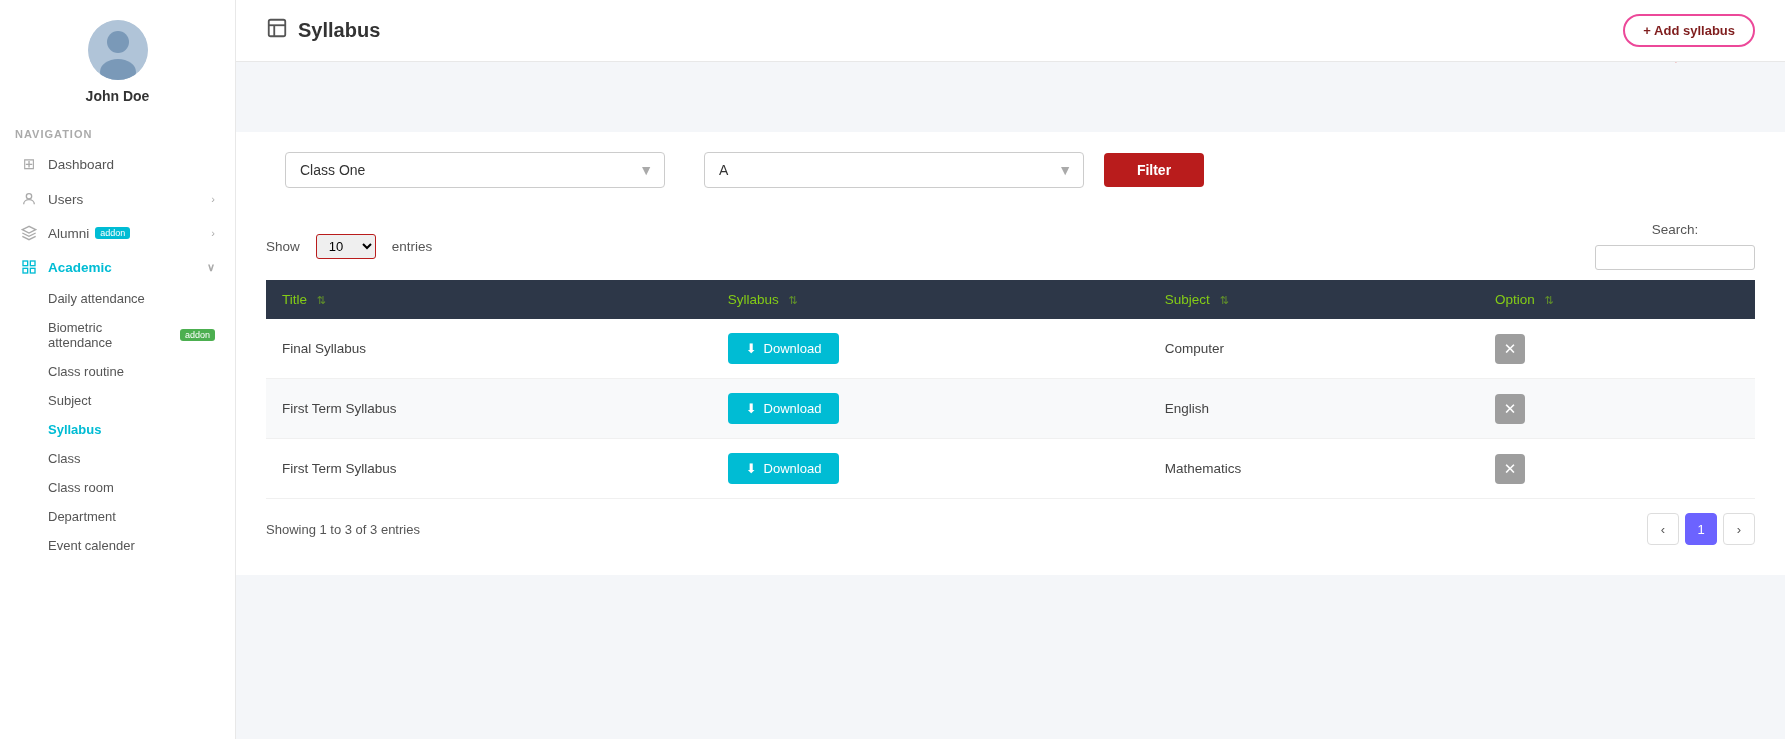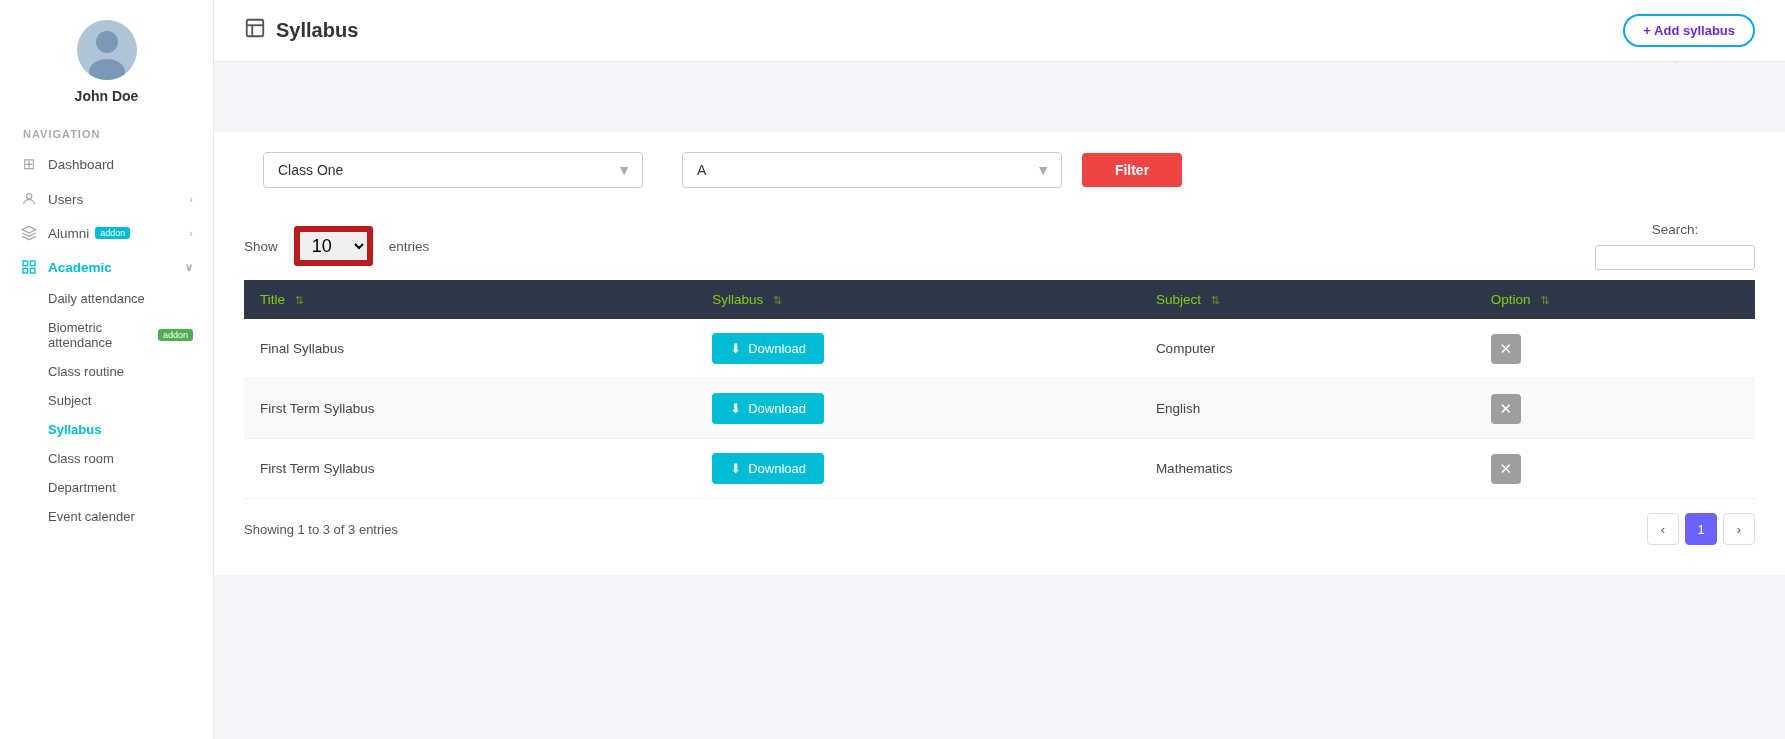--- a/index.html
+++ b/index.html
@@ -1,20 +1,20 @@
 <!DOCTYPE html>
 <html><head>
   <meta charset="utf-8">
   <style>
     * { box-sizing: border-box; margin: 0; padding: 0; }
     body { font-family: 'Segoe UI', Arial, sans-serif; font-size: 14px; background: #f4f6f9; display: flex; height: 739px; overflow: hidden; }
 
     
     .sidebar {
-      width: 214px;
+      width: 236px;
       background: #fff;
       border-right: 1px solid #e8e8e8;
       display: flex;
       flex-direction: column;
       align-items: center;
       padding-top: 20px;
       flex-shrink: 0;
       overflow-y: auto;
     }
     .sidebar-avatar {
@@ -30,21 +30,21 @@
     }
     .avatar-svg { width: 60px; height: 60px; }
     .sidebar-username {
       font-weight: 600;
       font-size: 14px;
       color: #333;
       margin-bottom: 18px;
     }
     .nav-label {
       width: 100%;
-      padding: 6px 23px;
+      padding: 6px 15px;
       font-size: 11px;
       color: #aaa;
       font-weight: 600;
       letter-spacing: 1px;
       text-transform: uppercase;
     }
     .nav-item {
       width: 100%;
       padding: 9px 20px;
       display: flex;
@@ -111,23 +111,23 @@
       font-size: 20px;
       font-weight: 600;
       color: #333;
       gap: 10px;
     }
     .header-title .title-icon {
       color: #555;
       font-size: 20px;
     }
     .add-syllabus-btn {
-      border: 2px solid #0ea5e9;
-      background: #fff;
-      color: #6d28d9;
+      border: 2px solid #ec4899;
+      background: #fff;
+      color: #7f1d1d;
       padding: 7px 18px;
       border-radius: 20px;
       cursor: pointer;
       font-size: 13px;
       font-weight: 600;
     }
 
     .content-area {
       flex: 1;
       padding: 0;
@@ -162,21 +162,21 @@
     }
     .select-arrow {
       position: absolute;
       right: 12px;
       top: 50%;
       transform: translateY(-50%);
       color: #aaa;
       pointer-events: none;
     }
     .filter-btn {
-      background: #ef4444;
+      background: #b91c1c;
       color: #fff;
       border: none;
       padding: 9px 30px;
       border-radius: 4px;
       cursor: pointer;
       font-size: 14px;
       font-weight: 600;
       min-width: 100px;
     }
 
@@ -193,23 +193,23 @@
     }
     .show-entries {
       display: flex;
       align-items: center;
       gap: 16px;
       font-size: 13.5px;
       color: #555;
     }
     .entries-select {
       padding: 3px 8px;
-      border: 6px solid #b91c1c;
+      border: 1px solid #b91c1c;
       border-radius: 3px;
-      font-size: 18px;
+      font-size: 13px;
     }
     .search-wrap {
       display: flex;
       align-items: center;
       gap: 8px;
       font-size: 13.5px;
       color: #555;
       flex-direction: column;
     }
     .search-input {
@@ -386,20 +386,23 @@
     <span class="nav-badge green">addon</span>
   </div>
   <div class="sub-nav-item">
     <span>Class routine</span>
   </div>
   <div class="sub-nav-item">
     <span>Subject</span>
   </div>
   <div class="sub-nav-item active">
     <span>Syllabus</span>
+  </div>
+  <div class="sub-nav-item">
+    <span>Class</span>
   </div>
   <div class="sub-nav-item">
     <span>Class room</span>
   </div>
   <div class="sub-nav-item">
     <span>Department</span>
   </div>
   <div class="sub-nav-item">
     <span>Event calender</span>
   </div>

